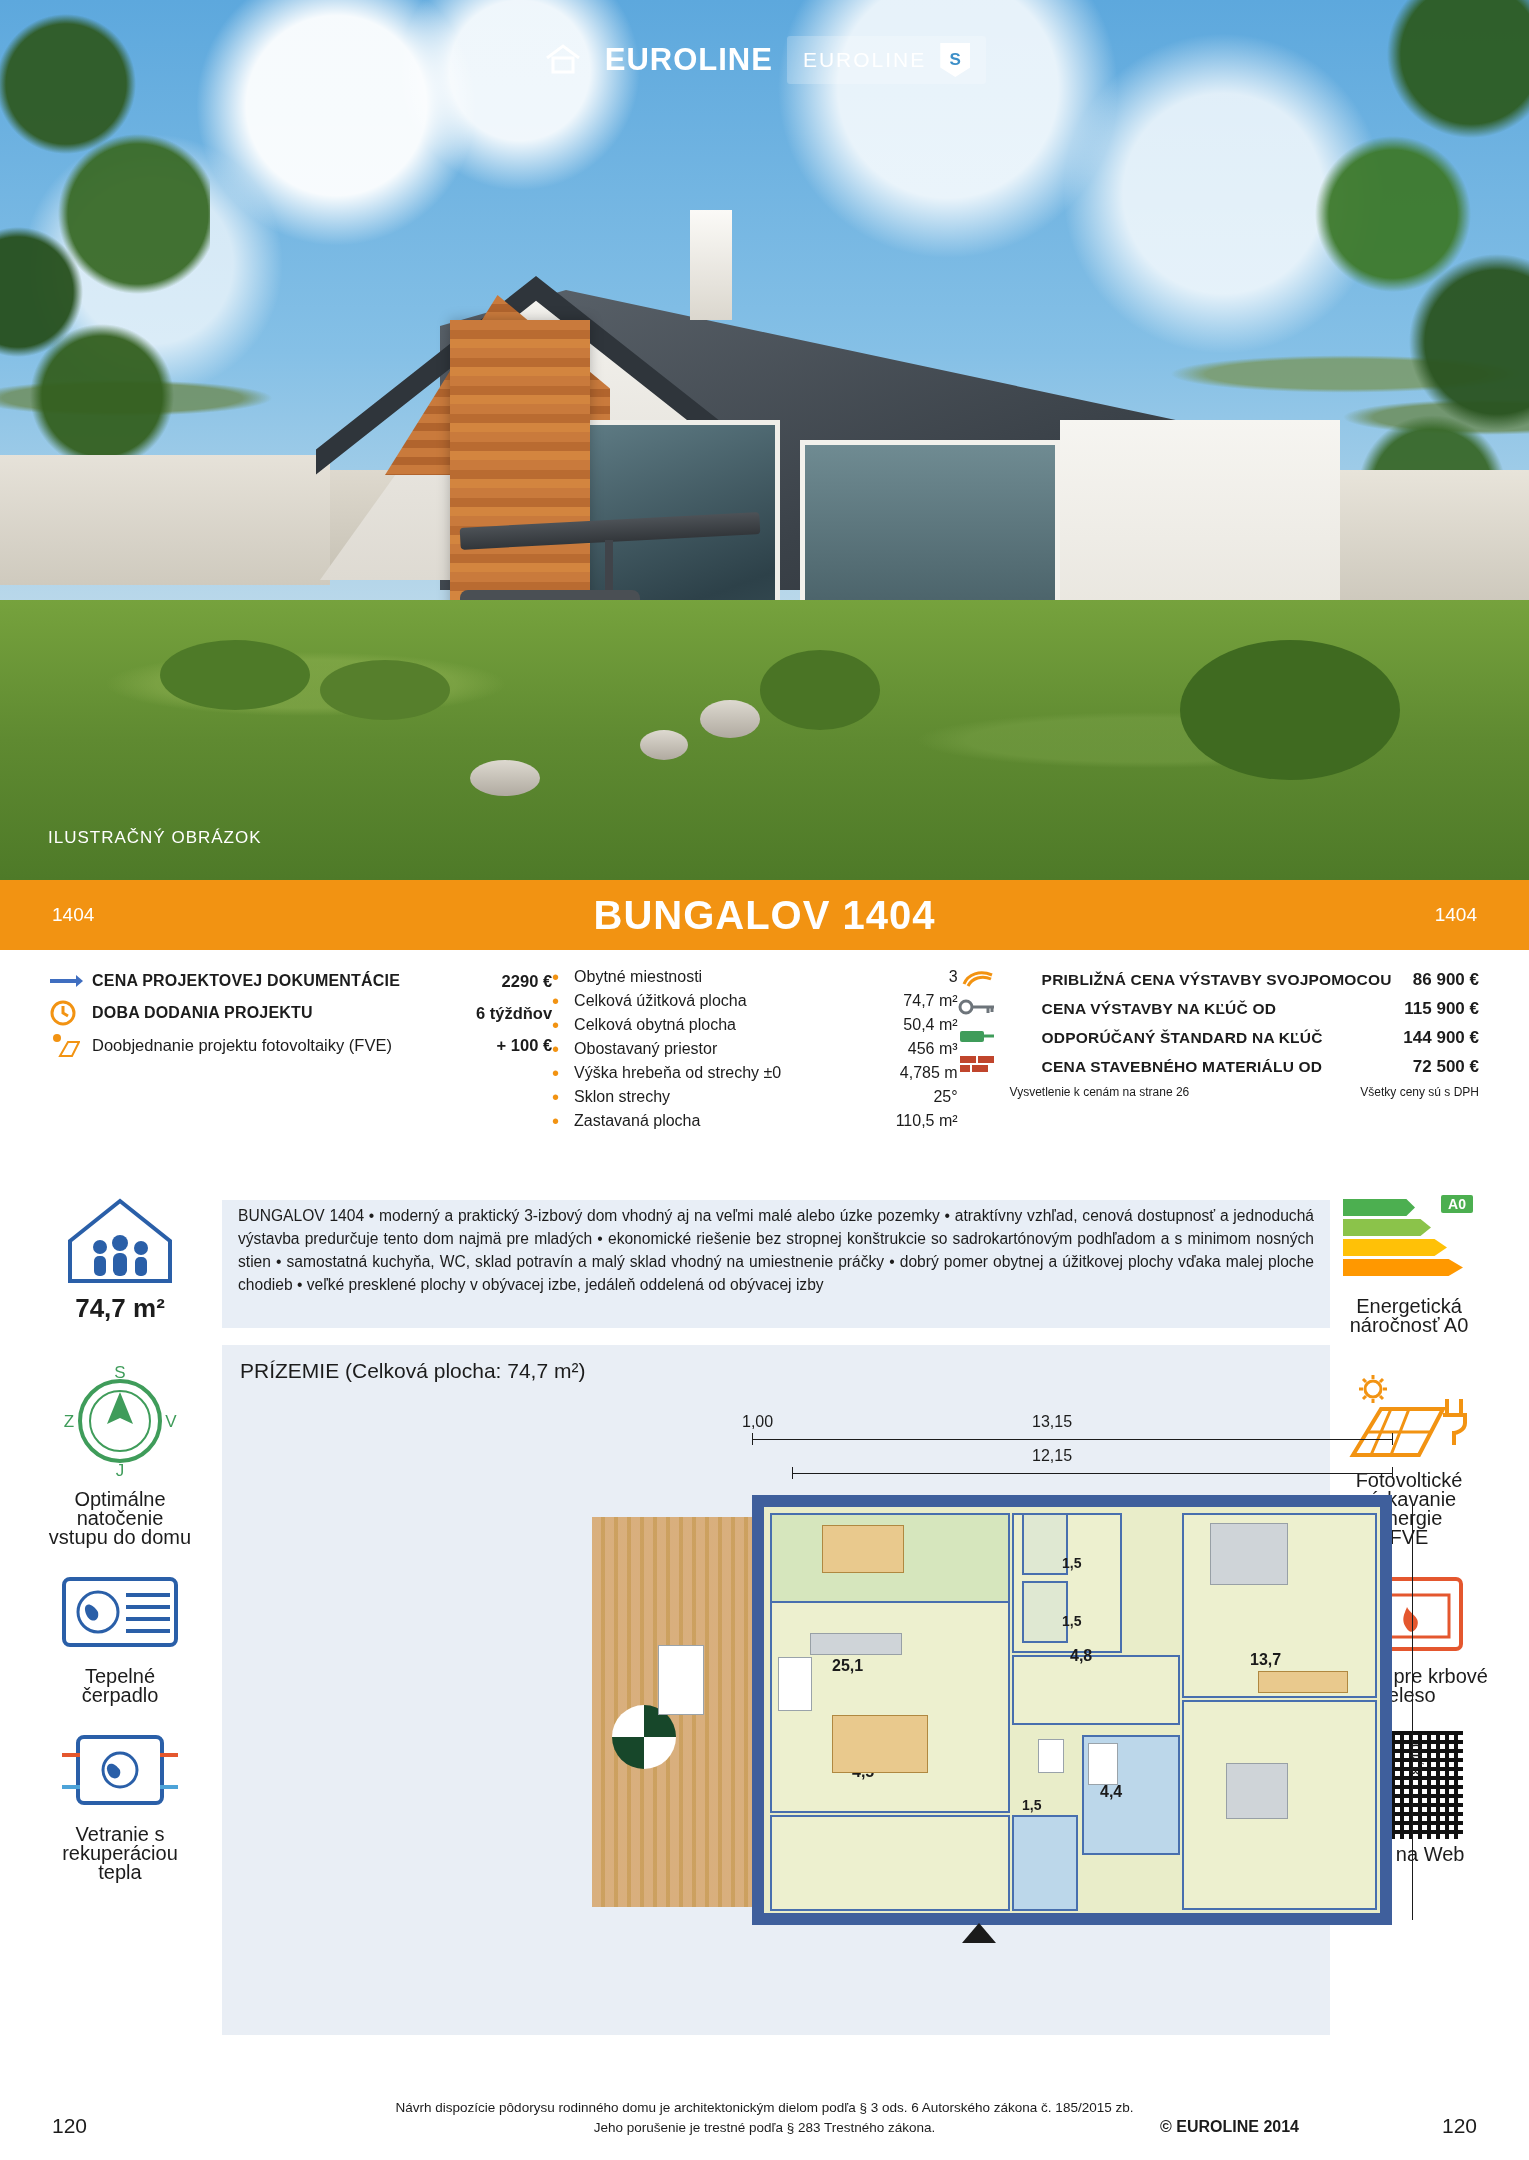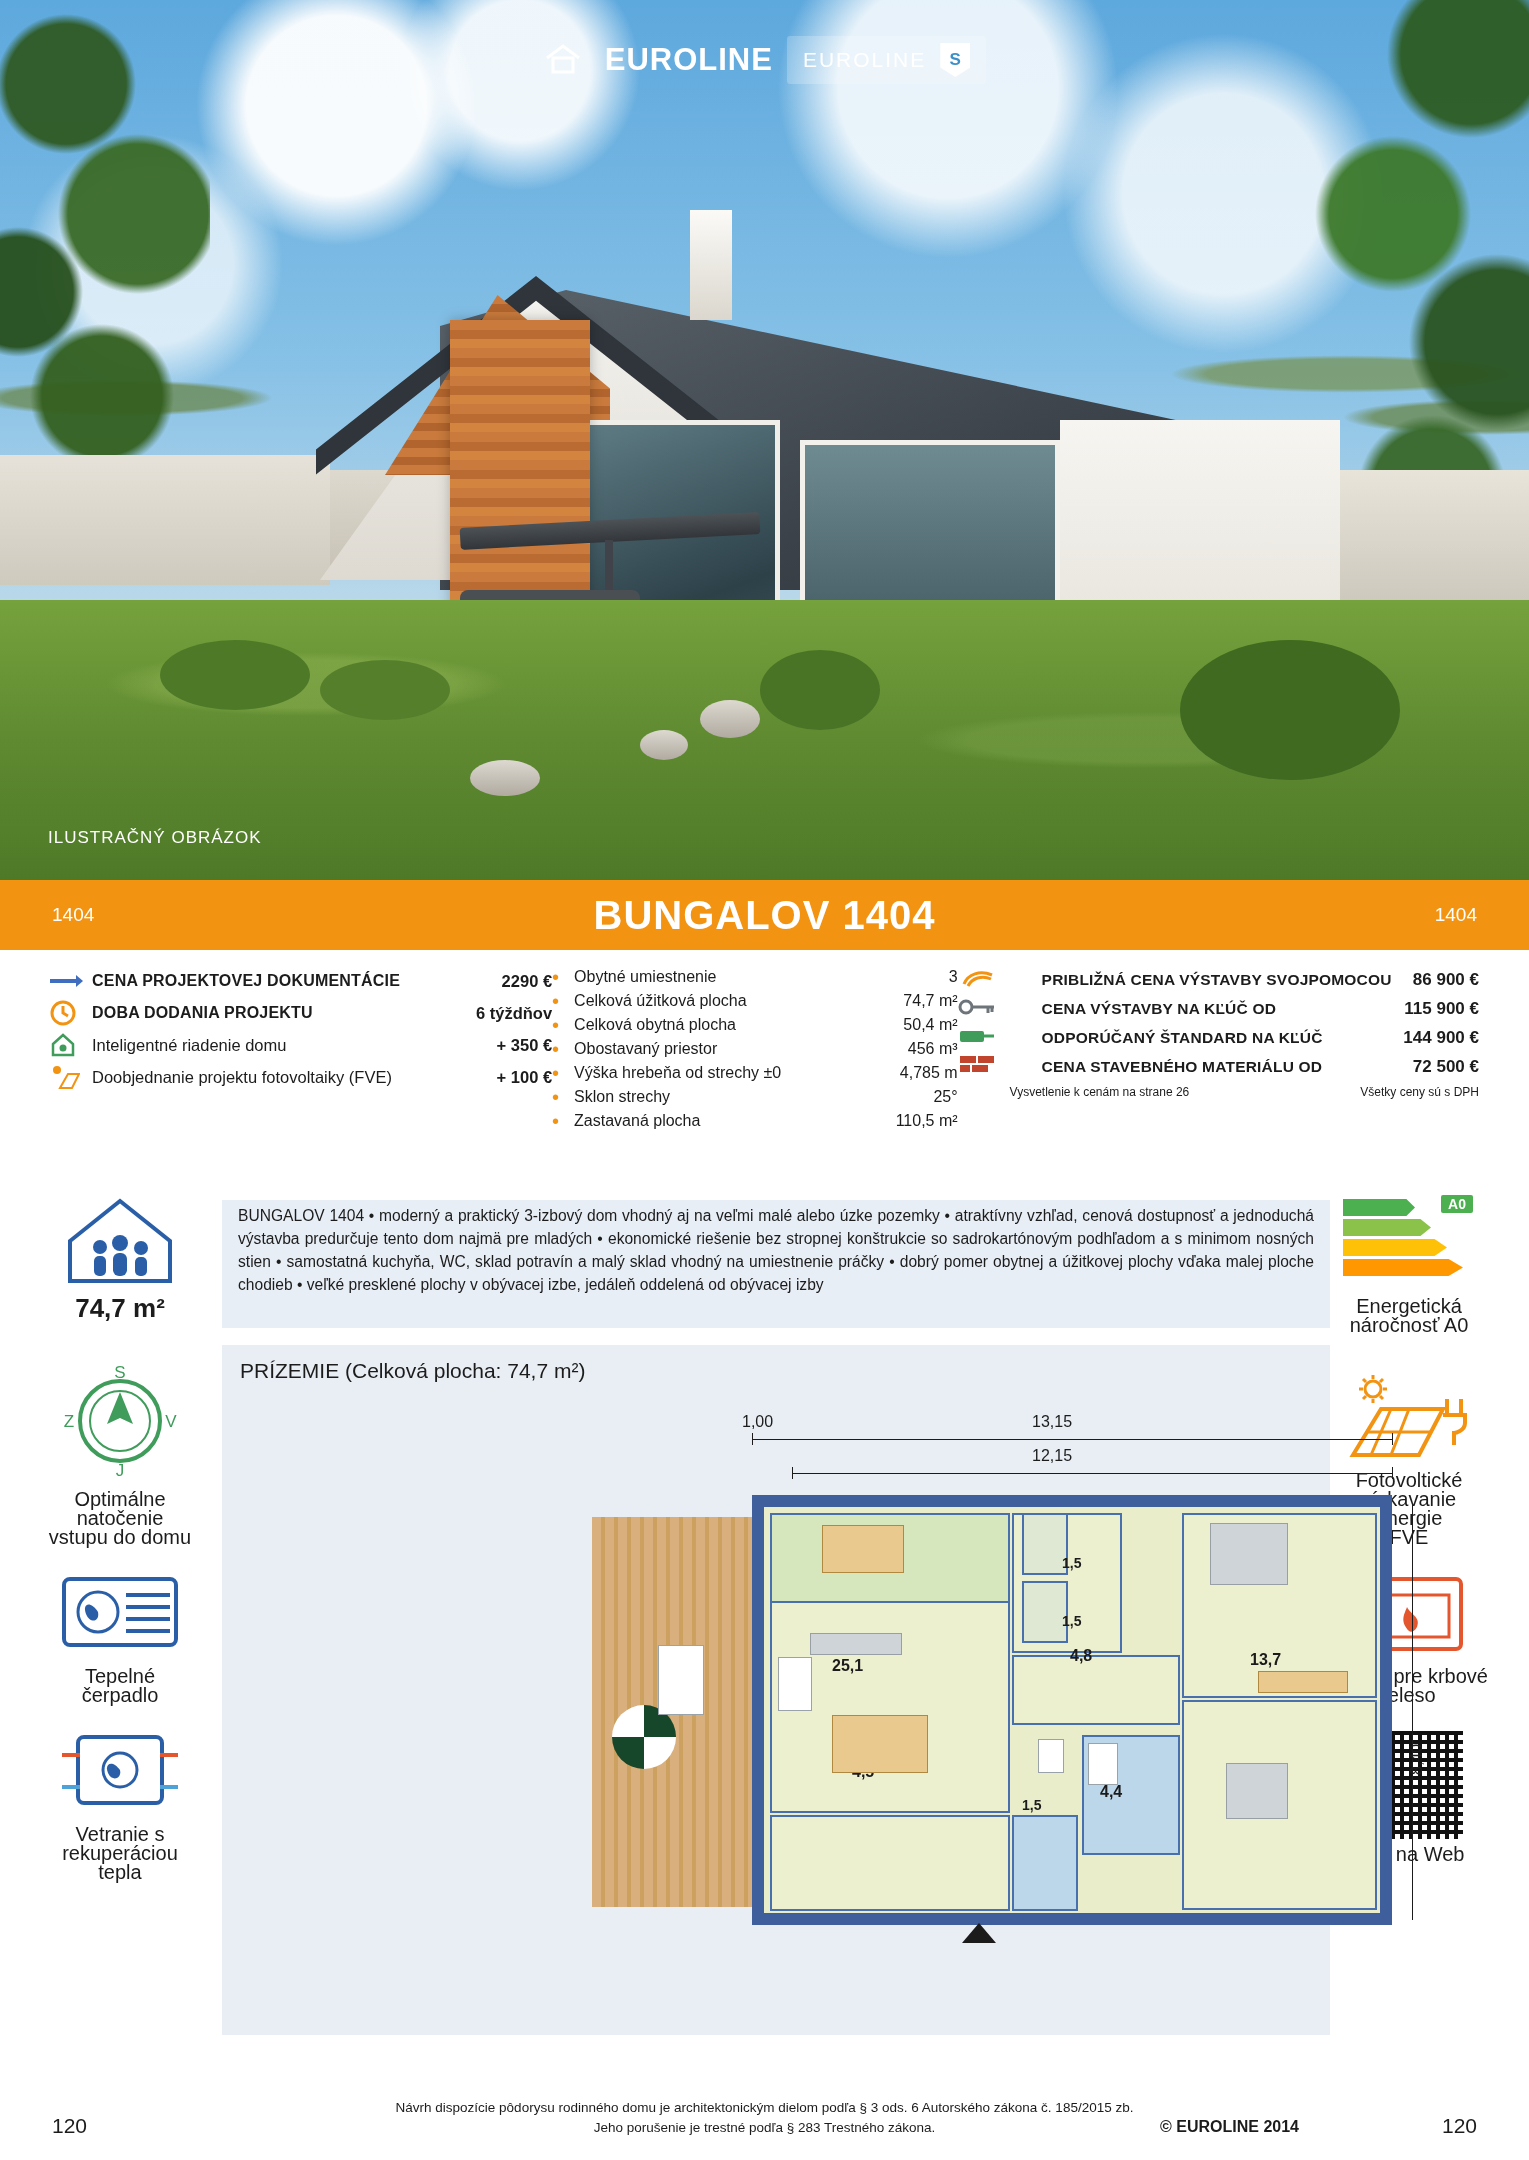--- a/index.html
+++ b/index.html
@@ -298,44 +298,34 @@
           <svg width="26" height="26" viewBox="0 0 26 26">
               <circle cx="13" cy="13" r="11" fill="none" stroke="#f29312" stroke-width="3"></circle>
               <path d="M13 6 L13 13 L18 16" stroke="#f29312" stroke-width="3" fill="none"></path>
             </svg>
         </span>
         <span class="slabel bold">DOBA DODANIA PROJEKTU</span>
         <span class="sval">6 týždňov</span>
       </div>
       <div class="srow">
         <span class="sicon">
-          <svg width="26" height="26" viewBox="0 0 26 26">
-              <path d="M3 12 L13 3 L23 12 L23 23 L3 23 Z" fill="none" stroke="#3f9c5a" stroke-width="2.5"></path>
-              <circle cx="13" cy="16" r="3.5" fill="#3f9c5a"></circle>
-            </svg>
-        </span>
-        <span class="slabel">Inteligentné riadenie domu</span>
-        <span class="sval">+ 350 €</span>
-      </div>
-      <div class="srow">
-        <span class="sicon">
           <svg width="30" height="26" viewBox="0 0 30 26">
               <circle cx="7" cy="6" r="4" fill="#f29312"></circle>
               <path d="M10 24 L18 10 L29 10 L22 24 Z" fill="none" stroke="#f29312" stroke-width="2"></path>
             </svg>
         </span>
         <span class="slabel">Doobjednanie projektu fotovoltaiky (FVE)</span>
         <span class="sval">+ 100 €</span>
       </div>
     </div>
 
     <div class="spec-col col-mid">
       <ul class="bullets">
         <li>
-            <span class="bl-label">Obytné umiestnenie</span>
+            <span class="bl-label">Obytné miestnosti</span>
             <span class="bl-val">3</span>
           </li>
         <li>
             <span class="bl-label">Celková úžitková plocha</span>
             <span class="bl-val">74,7 m²</span>
           </li>
         <li>
             <span class="bl-label">Celková obytná plocha</span>
             <span class="bl-val">50,4 m²</span>
           </li>

